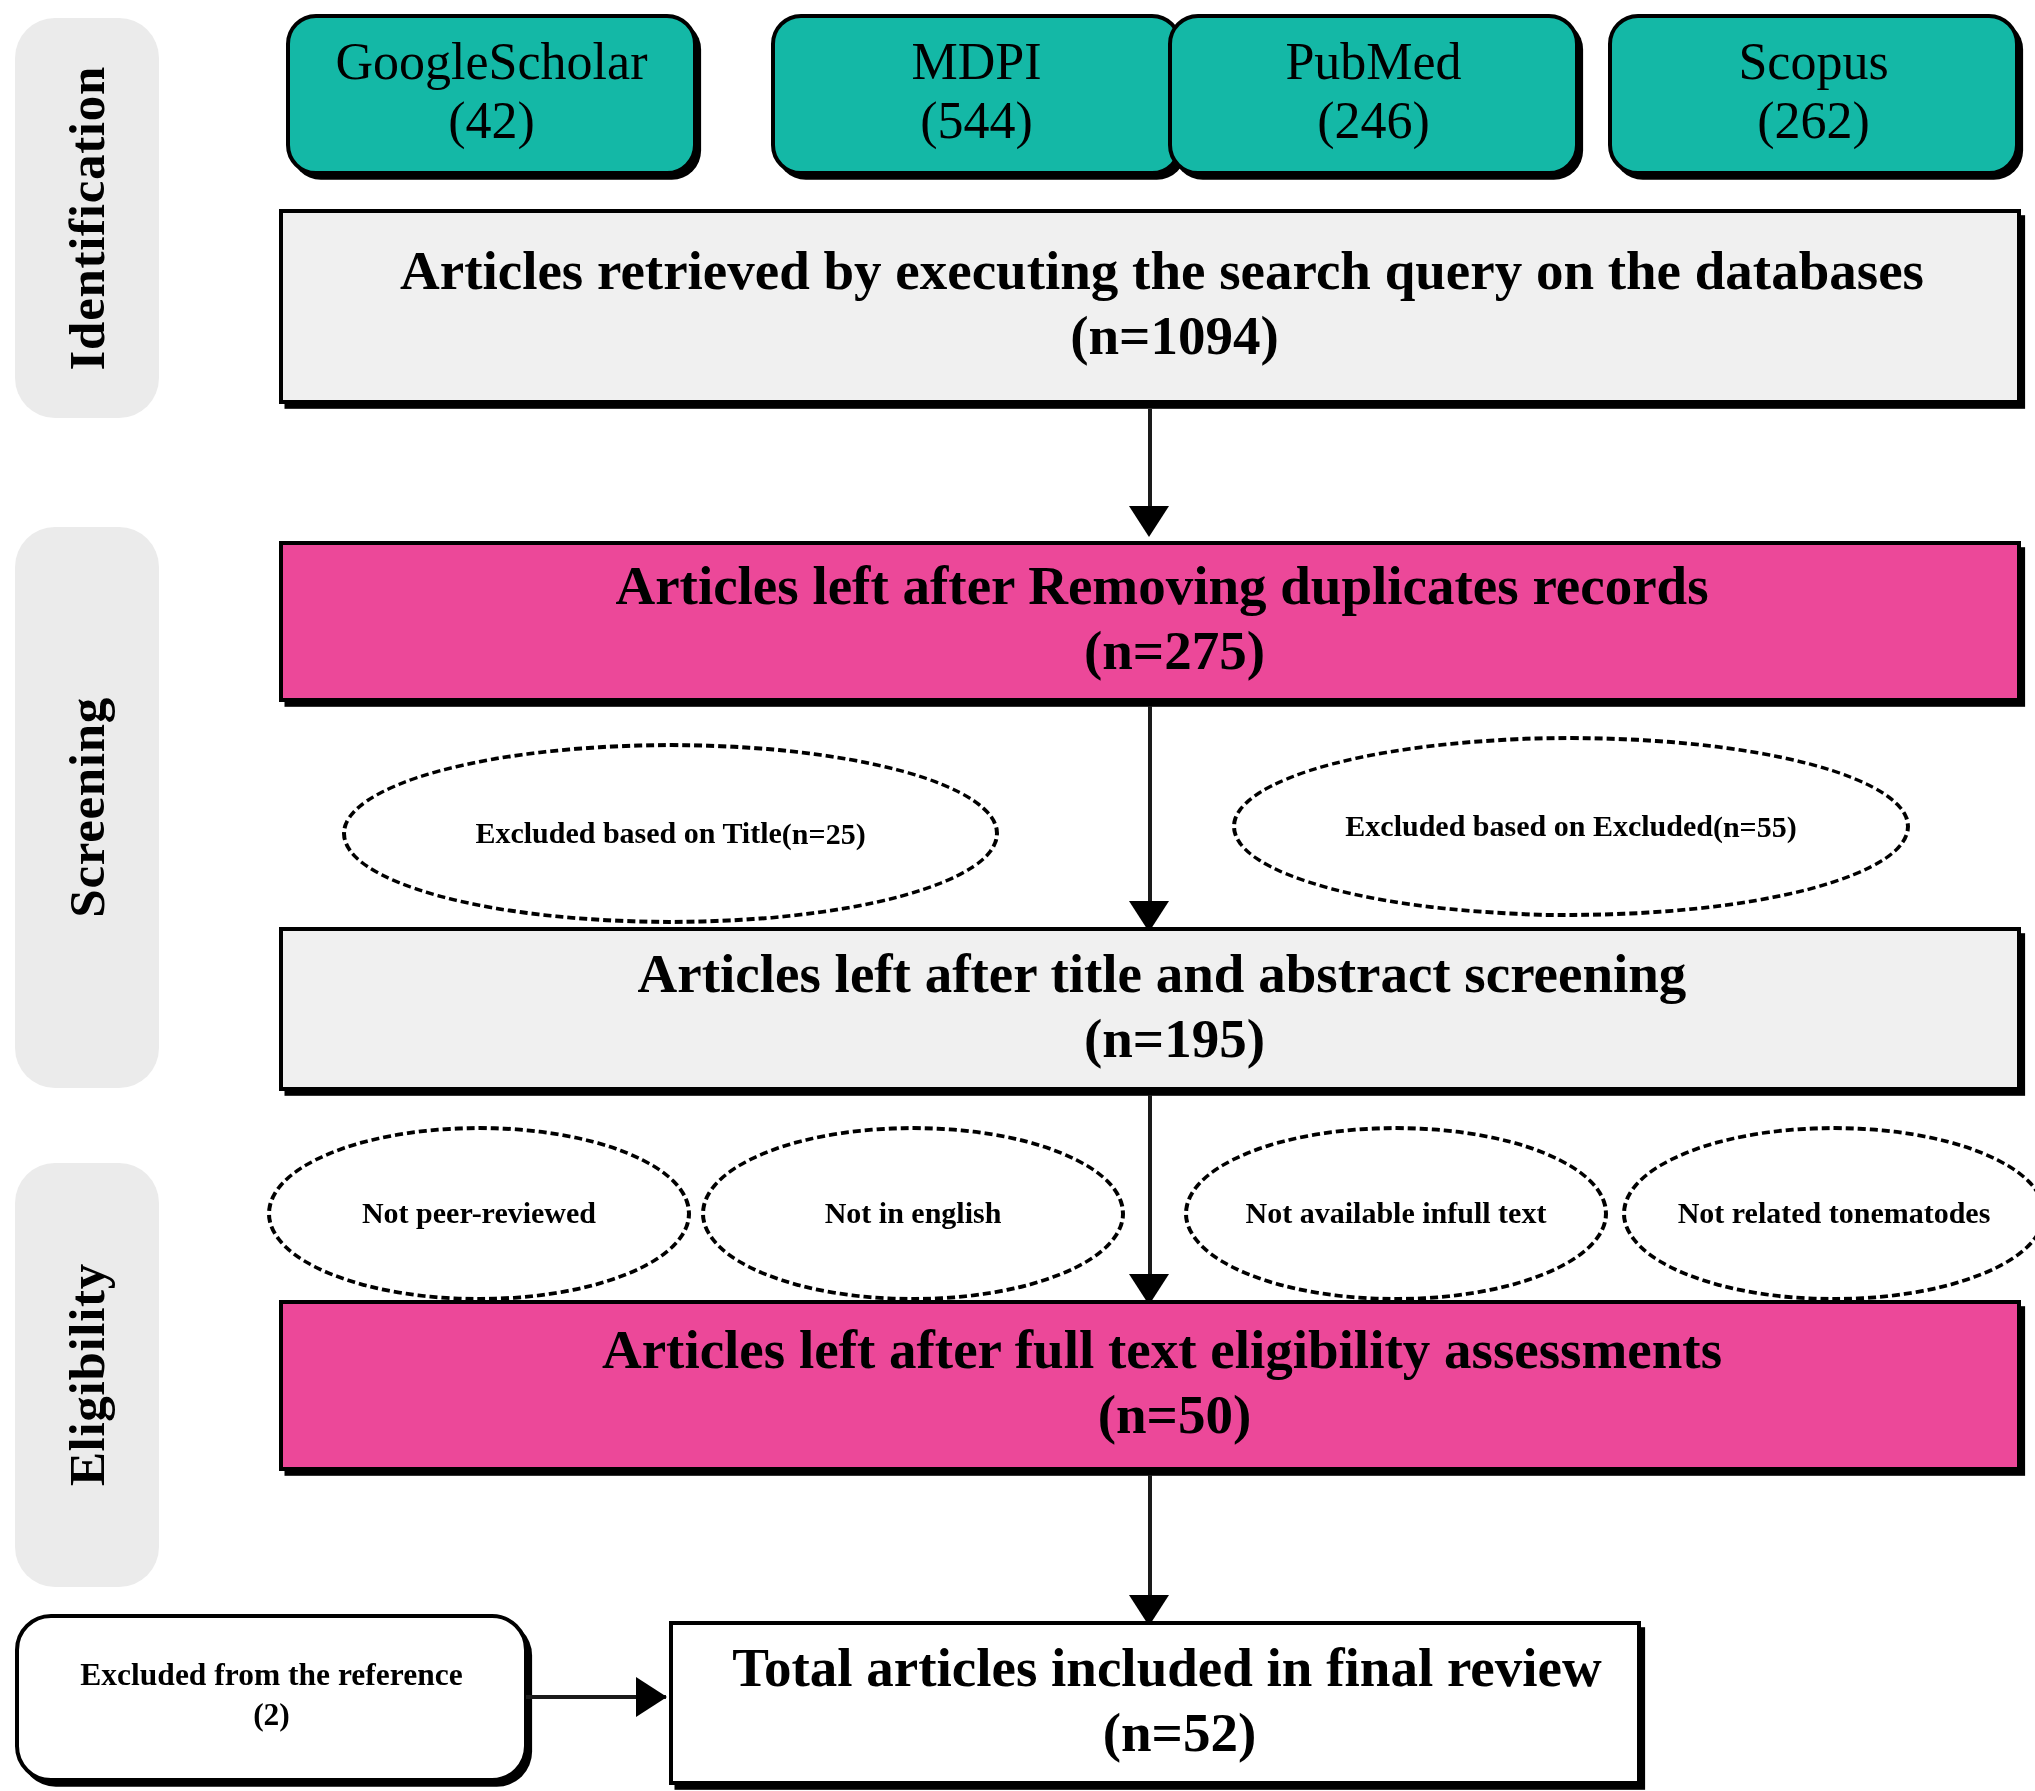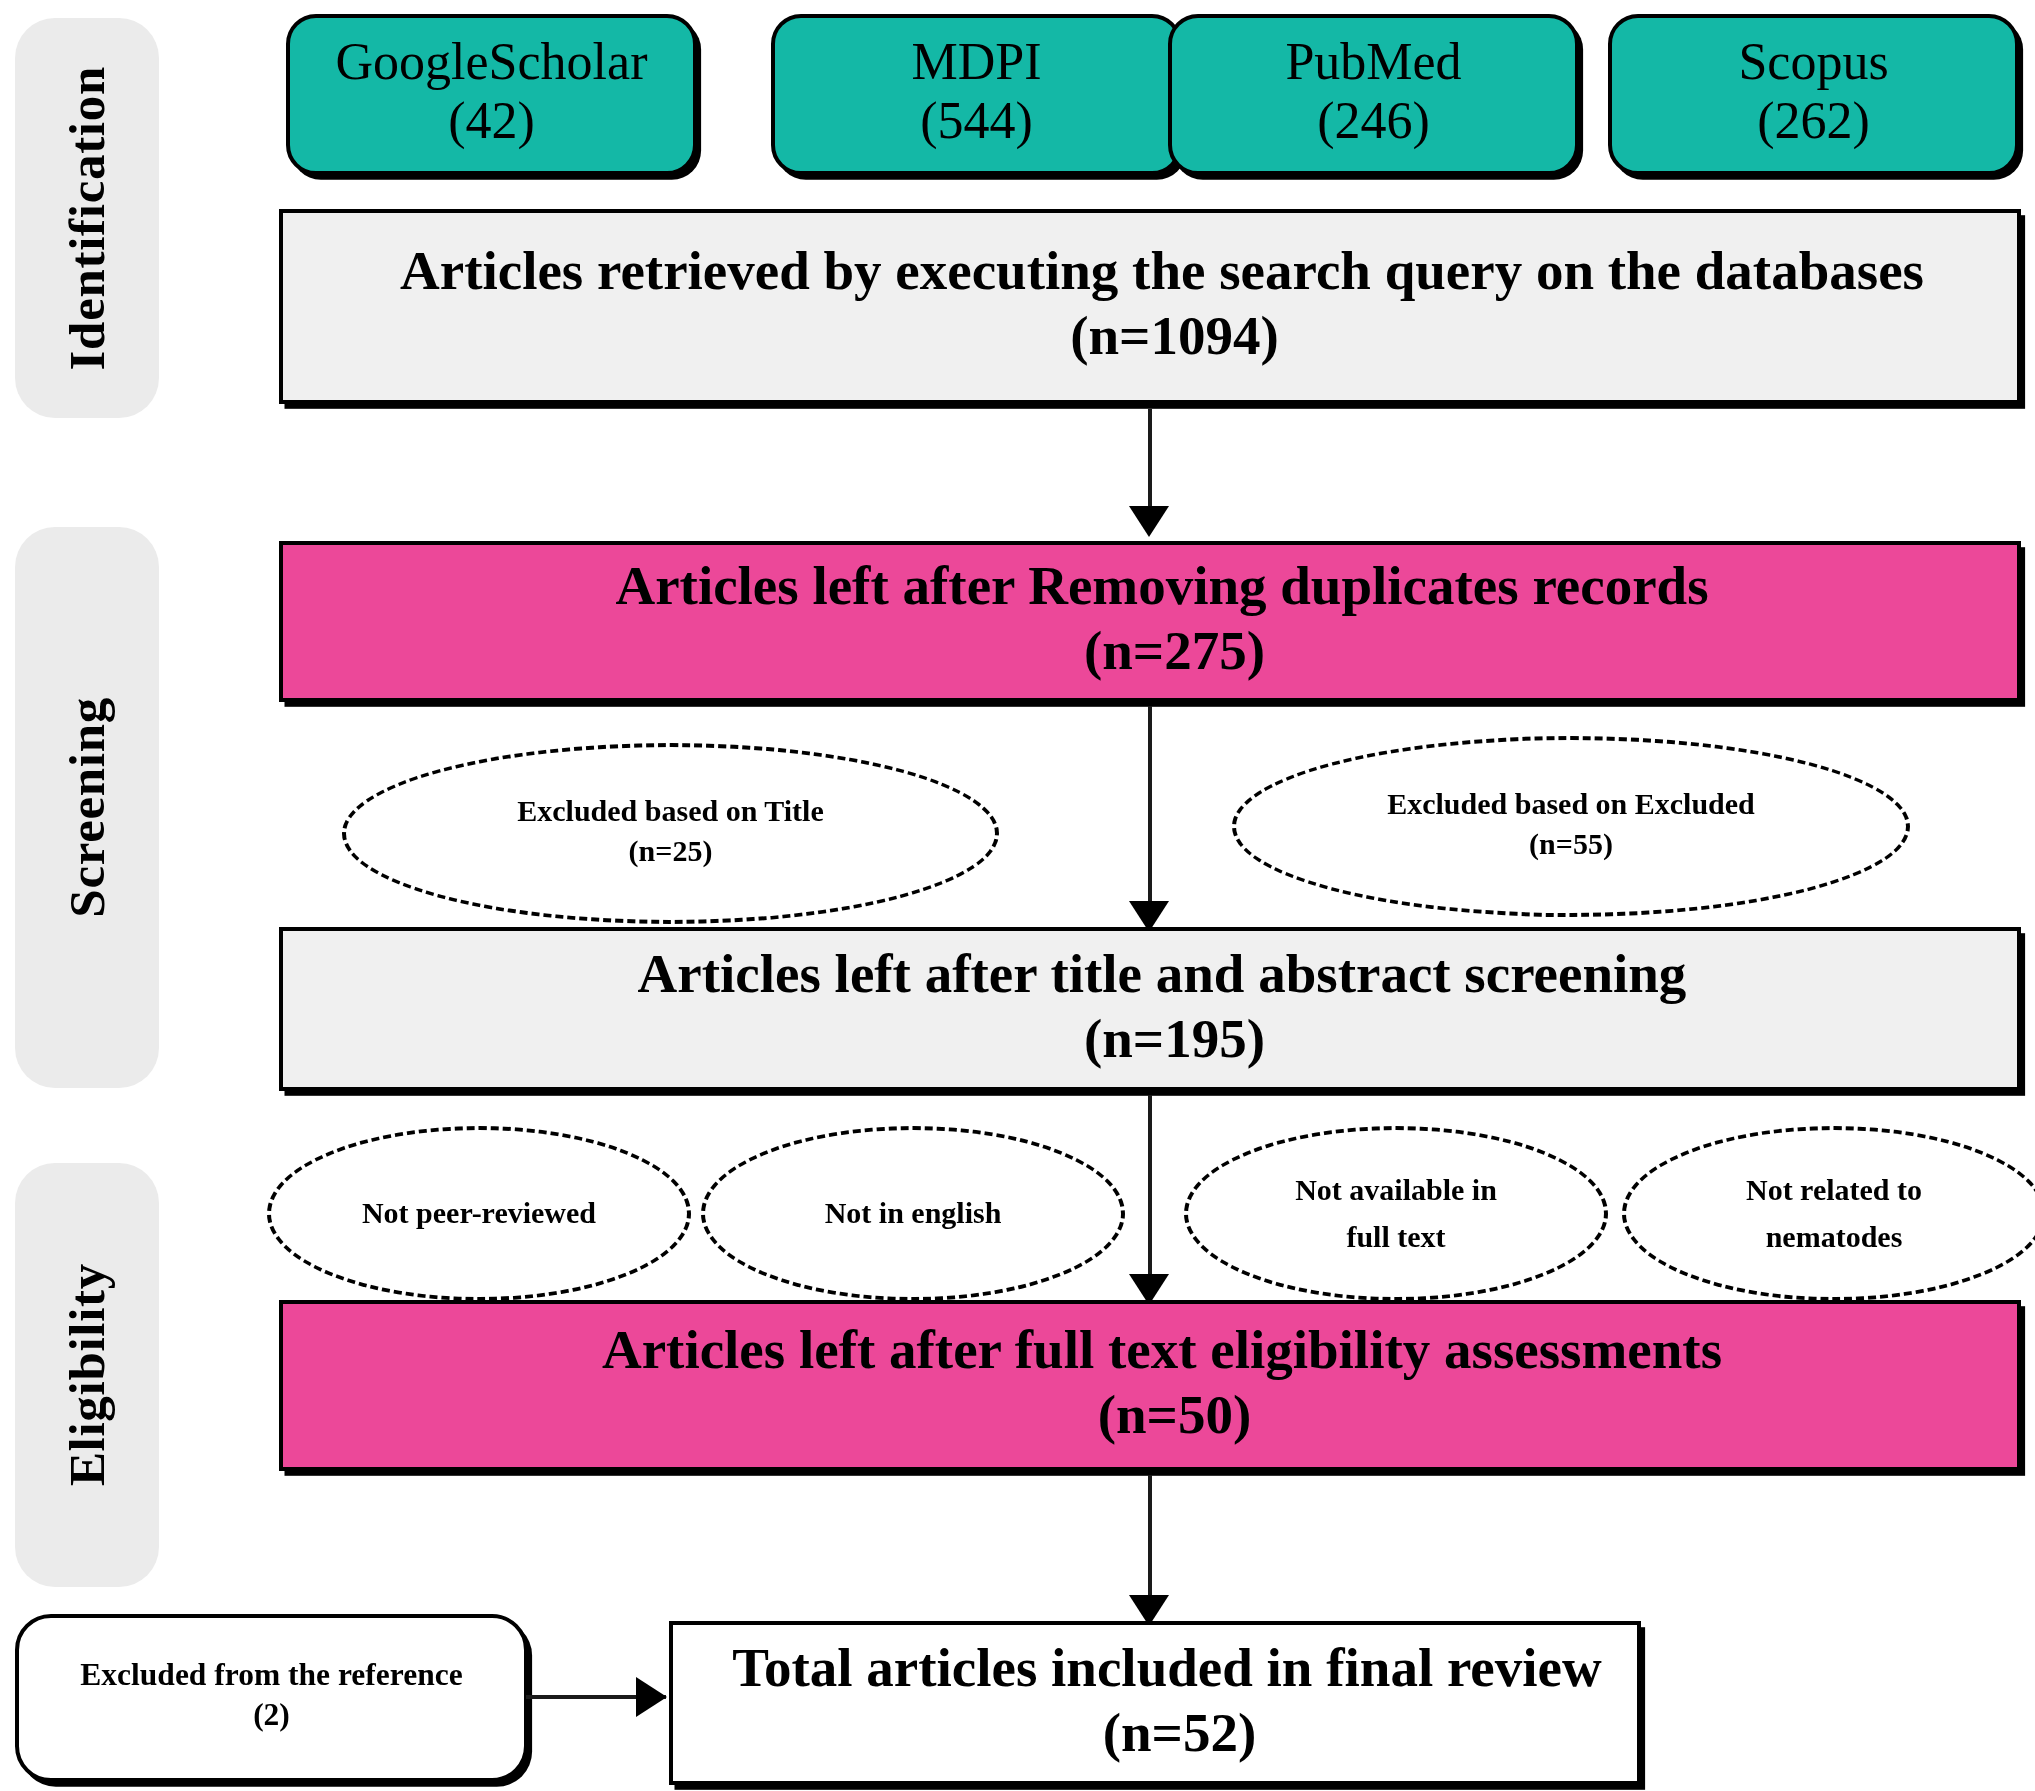--- a/index.html
+++ b/index.html
@@ -122,21 +122,21 @@
     white-space: nowrap;
   }
 
   
   .ellipse {
     position: absolute;
     border: 4.8px dashed #000000;
     border-radius: 50%;
     background: transparent;
     display: flex;
-    flex-direction: column;
+    flex-direction: row;
     align-items: center;
     justify-content: center;
     box-sizing: border-box;
     text-align: right;
   }
   .ellipse .l1 {
     font-size: 30px;
     font-weight: bold;
     line-height: 1.15;
     color: #000000;

